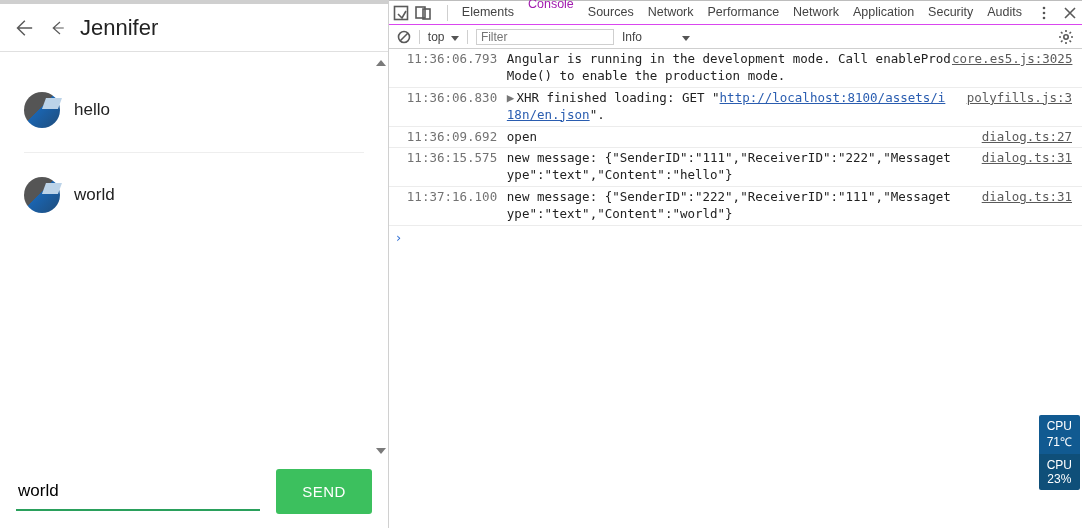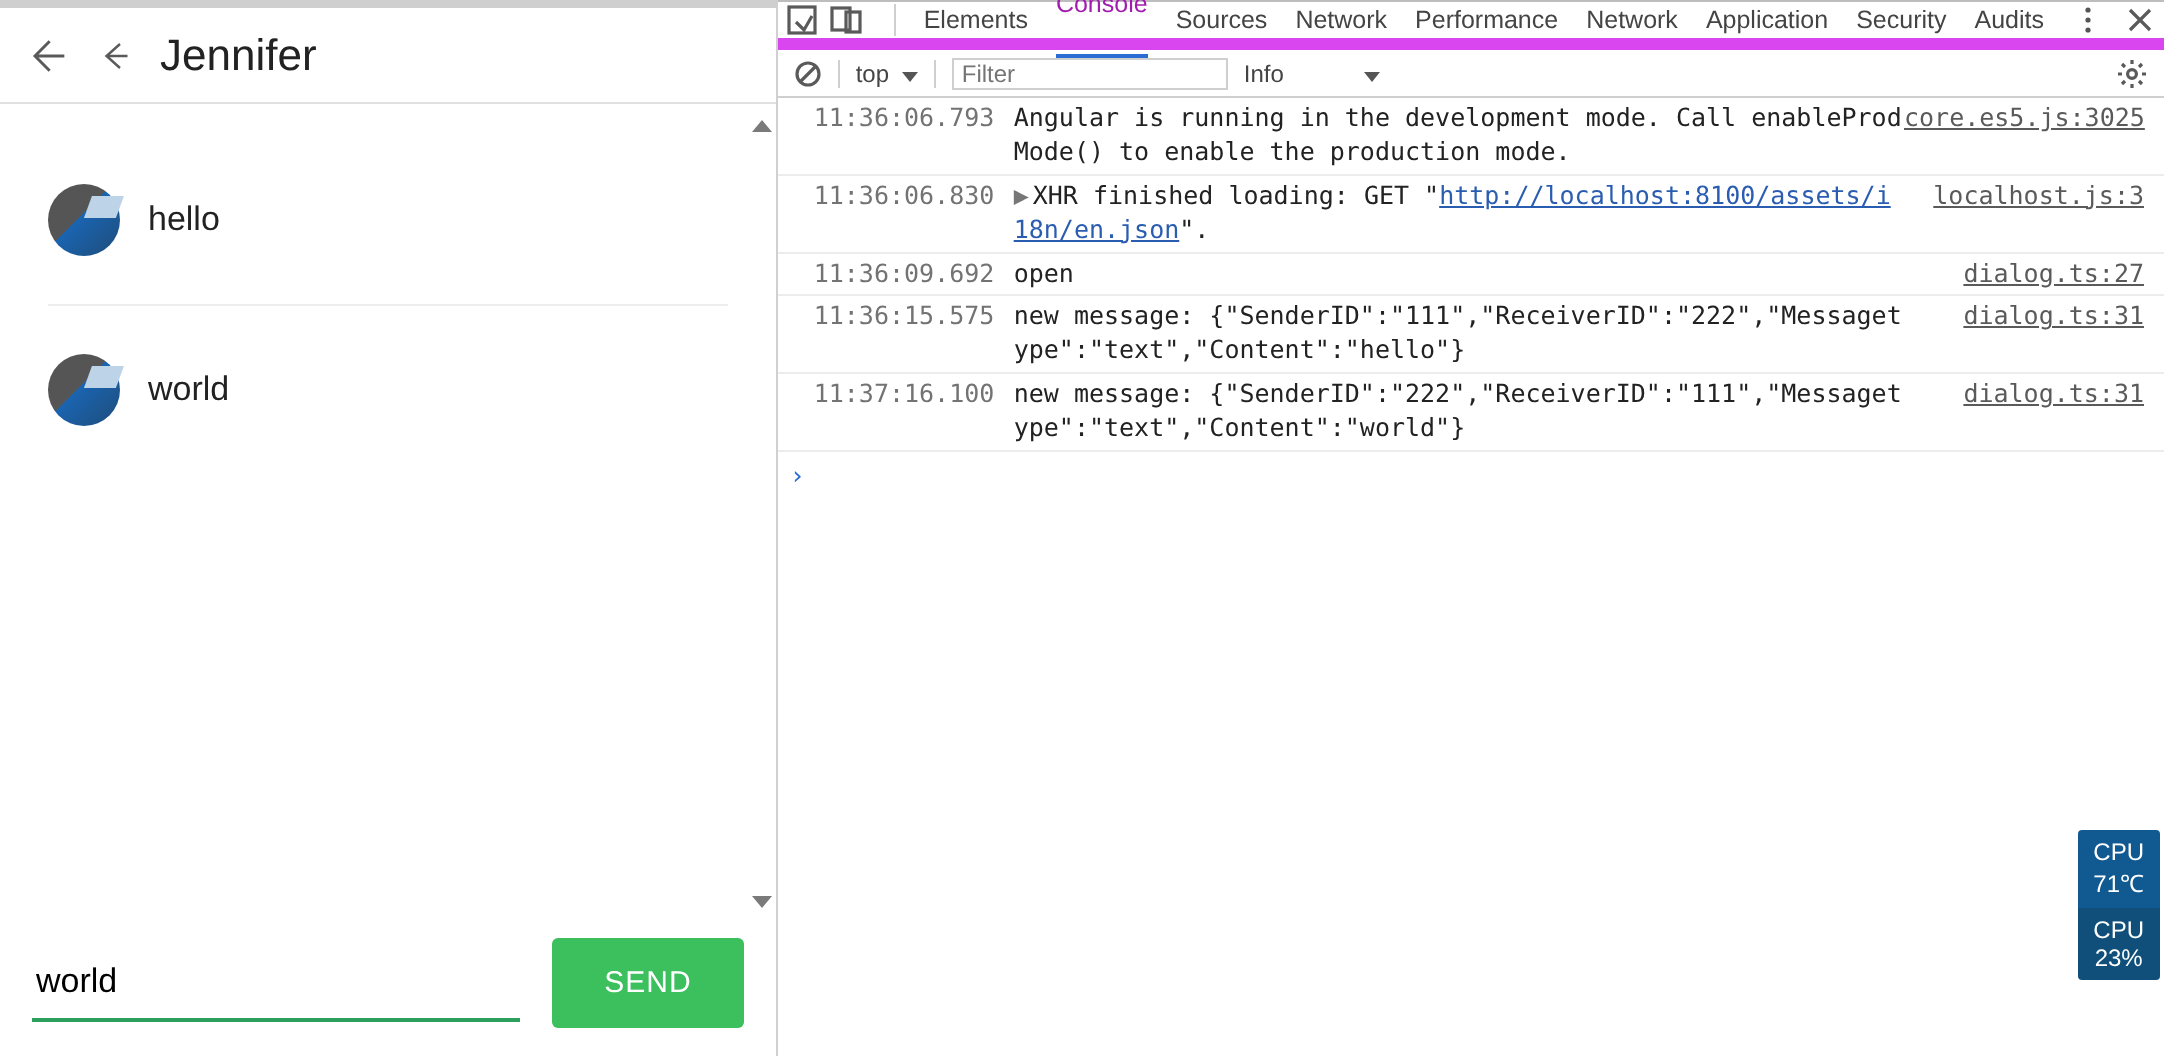--- a/index.html
+++ b/index.html
@@ -75,21 +75,21 @@
   }
 
   
   .devtools {
     flex:1; height:528px; display:flex; flex-direction:column;
     border-top:1px solid #bdbdbd;
     font-family: "Segoe UI", Arial, sans-serif;
   }
   .dt-tabs {
     height:24px; display:flex; align-items:center; padding:0 4px;
-    border-bottom:6px solid #d946ef; gap:14px; font-size:12.5px; color:#444;
+    border-bottom:1px solid #d946ef; gap:14px; font-size:12.5px; color:#444;
   }
   .dt-tabs .iconbox{ display:flex; gap:6px; margin-right:2px;}
   .dt-tabs .icon{ width:16px; height:16px; }
   .dt-tabs .sep{ width:1px; height:16px; background:#cfcfcf; }
   .tab{ cursor:pointer; padding:3px 0 4px; }
   .tab.active{ color:#a21caf; border-bottom:2px solid #2b6cd4; padding-bottom:18px;}
   .dt-right-icons{ margin-left:auto; display:flex; gap:10px; align-items:center;}
   .dt-filter-row{
     height:24px; display:flex; align-items:center; gap:8px; padding:0 8px;
     border-bottom:1px solid #cfcfcf; font-size:12px; color:#444;
@@ -238,21 +238,21 @@
 
   <div class="console-area" id="console-area">
       <div class="row">
         <div class="ts">11:36:06.793</div>
         <div class="msgcol">Angular is running in the development mode. Call enableProdMode() to enable the production mode.</div>
         <div class="srccol"><span>core.es5.js:3025</span></div>
       </div>
       <div class="row">
         <div class="ts">11:36:06.830</div>
         <div class="msgcol"><span class="xhr-caret">▶</span>XHR finished loading: GET "<span class="url">http://localhost:8100/assets/i18n/en.json</span>".</div>
-        <div class="srccol"><span>localhost.js:3</span></div>
+        <div class="srccol"><span>polyfills.js:3</span></div>
       </div>
       <div class="row">
         <div class="ts">11:36:09.692</div>
         <div class="msgcol">open</div>
         <div class="srccol"><span>dialog.ts:27</span></div>
       </div>
       <div class="row">
         <div class="ts">11:36:15.575</div>
         <div class="msgcol">new message: {"SenderID":"111","ReceiverID":"222","Messagetype":"text","Content":"hello"}</div>
         <div class="srccol"><span>dialog.ts:31</span></div>

